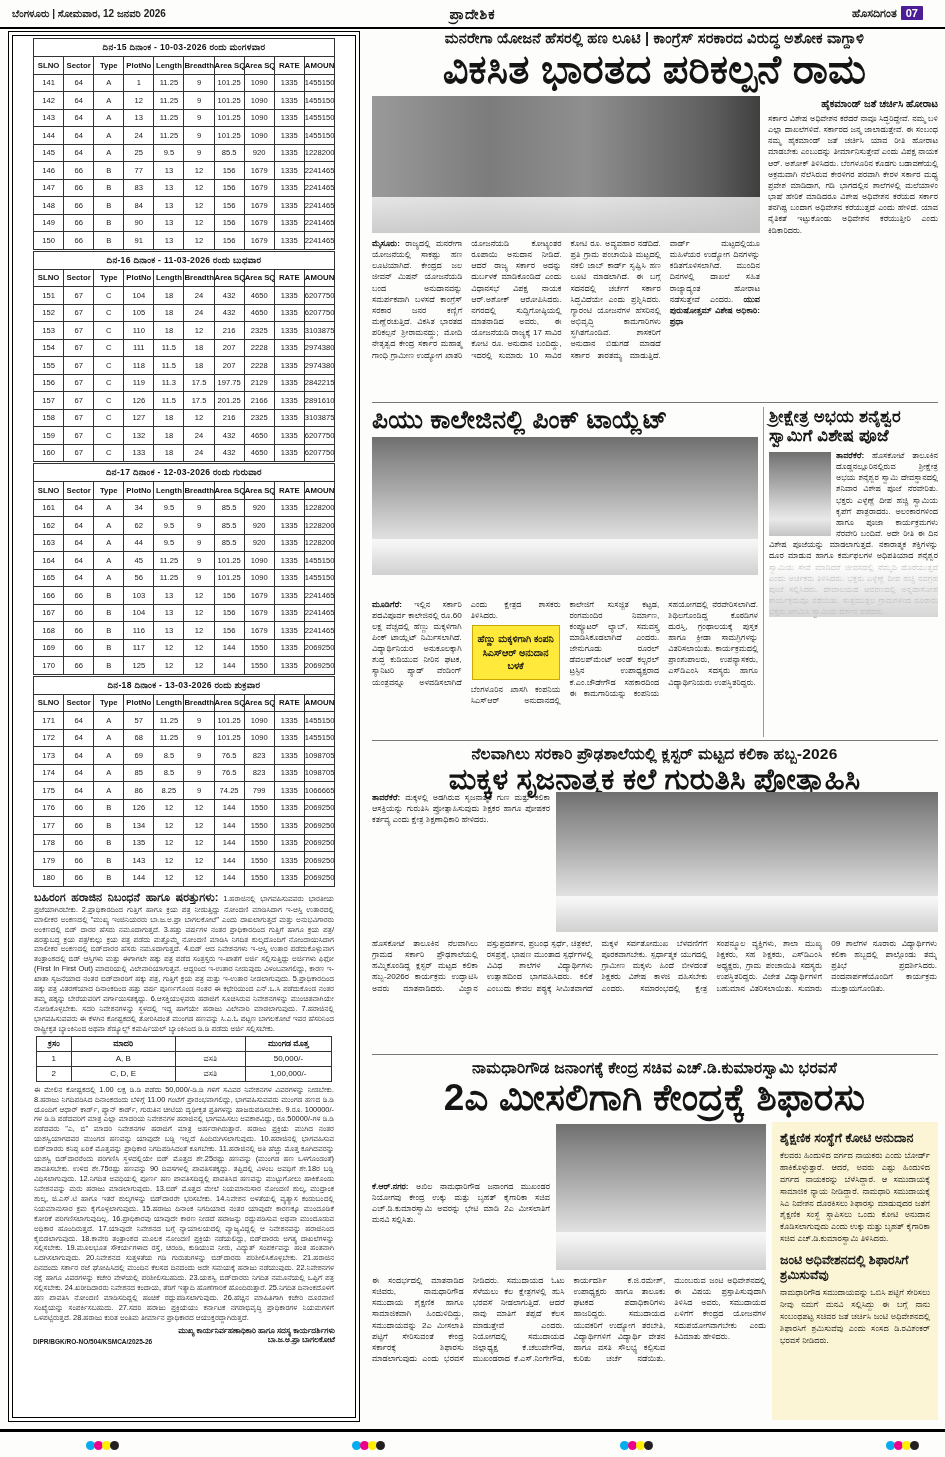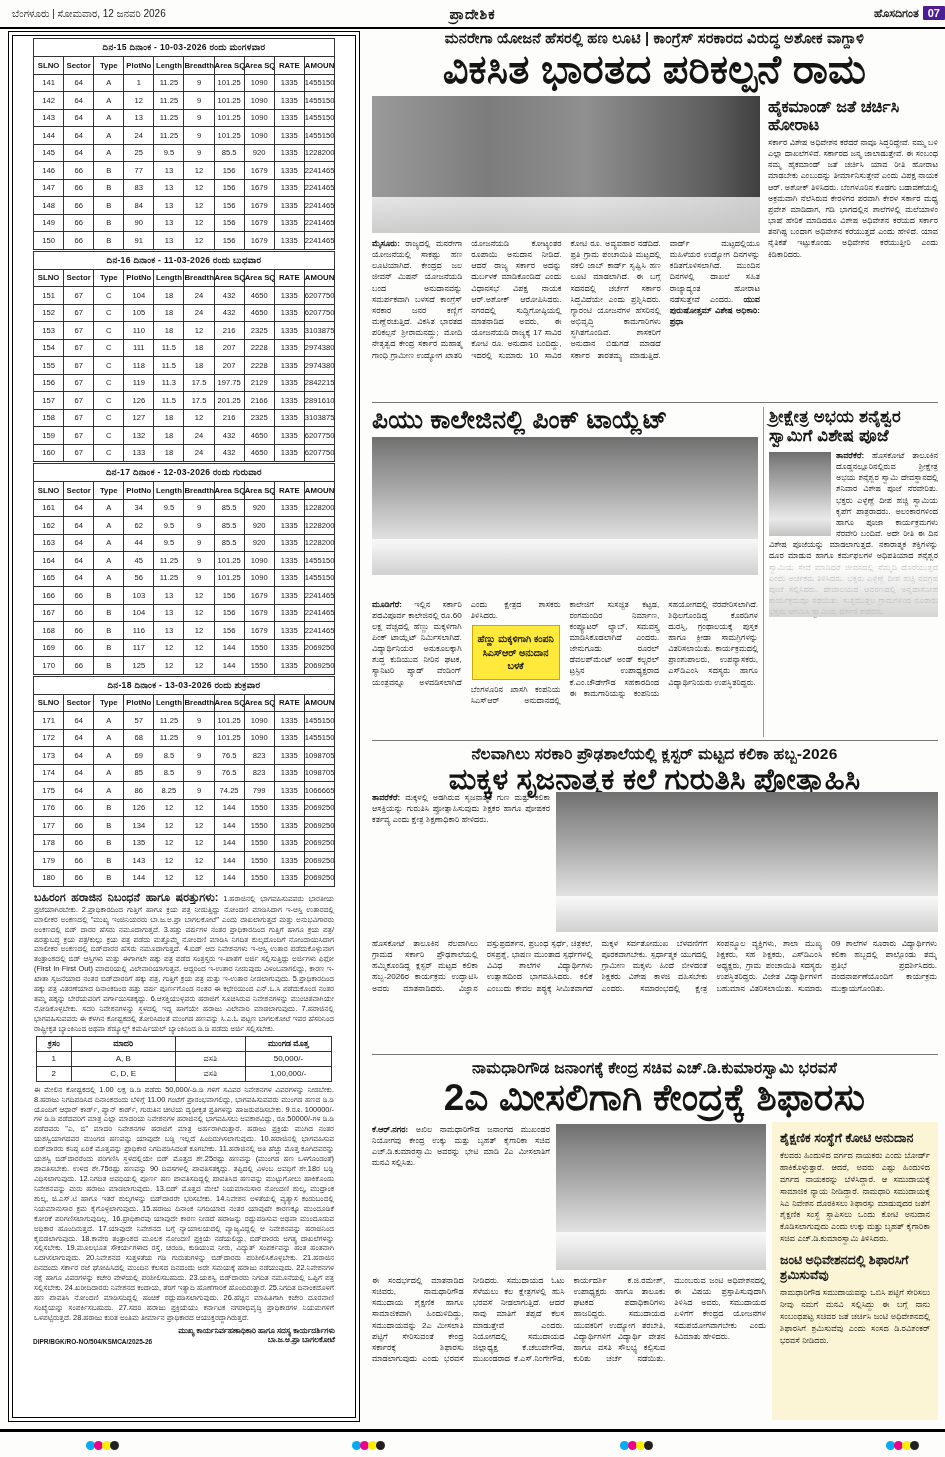--- a/index.html
+++ b/index.html
@@ -1,22 +1,22 @@
 <!DOCTYPE html>
 <html><head>
 <meta charset="utf-8">
 <style>
   html,body{margin:0;padding:0;background:#e9e7e2;}
   #page{position:relative;width:945px;height:1457px;background:#fdfdfb;margin:0 auto;
         font-family:"Liberation Sans",sans-serif;color:#151515;overflow:hidden;}
   
   .hdr{position:absolute;top:3px;left:0;width:100%;height:24px;}
-  .hdr-left{position:absolute;left:12px;top:5px;font-size:10px;font-weight:normal;color:#222;text-align:center;}
+  .hdr-left{position:absolute;left:12px;top:5px;font-size:10px;font-weight:bold;color:#222;text-align:center;}
   .hdr-center{position:absolute;left:0;right:0;top:3px;text-align:center;font-size:14px;font-weight:bold;letter-spacing:1px;}
-  .hdr-right{position:absolute;right:0;top:3px;font-size:11px;font-weight:bold;display:flex;align-items:center;gap:4px;}
+  .hdr-right{position:absolute;right:22px;top:3px;font-size:11px;font-weight:bold;display:flex;align-items:center;gap:4px;}
   .pageno{display:inline-block;background:#4c1d95;color:#fff;font-size:11px;font-weight:bold;padding:1px 5px;border-radius:1px;}
   .hdr-rule{position:absolute;top:27px;left:0;width:100%;border-top:2px solid #000;}
   
   .auction-box{position:absolute;left:8px;top:31px;width:352px;height:1391px;border:1.5px solid #000;padding:3px;box-sizing:border-box;background:#fff;}
   .auction-inner{border:1.5px solid #000;height:100%;box-sizing:border-box;padding:2px 20px;overflow:hidden;}
   table.day{width:100%;border-collapse:collapse;table-layout:fixed;margin:0 0 1px 0;}
   table.day td,table.day th{border:1px solid #333;font-size:7.6px;text-align:center;padding:1.5px 0;height:13.5px;overflow:hidden;white-space:nowrap;}
   table.day th{font-weight:bold;font-size:7.8px;}
   table.day .ttl{font-weight:bold;font-size:8.6px;letter-spacing:.3px;height:14px;}
   .terms{font-size:7.4px;line-height:1.34;text-align:justify;margin:3px 1px 2px 1px;word-break:break-word;}
@@ -661,21 +661,21 @@
       </div>
     </div>
   </div>
 
   <div style="position:absolute;left:372px;top:30px;width:565px;">
     <div class="kicker" style="font-size:14.5px;">ಮನರೇಗಾ ಯೋಜನೆ ಹೆಸರಲ್ಲಿ ಹಣ ಲೂಟಿ | ಕಾಂಗ್ರೆಸ್ ಸರಕಾರದ ವಿರುದ್ಧ ಅಶೋಕ ವಾಗ್ದಾಳಿ</div>
     <div class="headline" style="font-size:40px;margin-top:2px;">ವಿಕಸಿತ ಭಾರತದ ಪರಿಕಲ್ಪನೆ ರಾಮ</div>
   </div>
   <div class="photo inner-dark" style="left:372px;top:96px;width:388px;height:137px;"></div>
   <div style="position:absolute;left:768px;top:98px;width:170px;">
-    <div style="font-weight:bold;font-size:16px;text-align:left;margin-bottom:3px;">ಹೈಕಮಾಂಡ್ ಜತೆ ಚರ್ಚಿಸಿ ಹೋರಾಟ</div>
+    <div style="font-weight:bold;font-size:10px;text-align:right;margin-bottom:3px;">ಹೈಕಮಾಂಡ್ ಜತೆ ಚರ್ಚಿಸಿ ಹೋರಾಟ</div>
     <div class="body-txt">ಸರ್ಕಾರ ವಿಶೇಷ ಅಧಿವೇಶನ ಕರೆದರೆ ನಾವೂ ಸಿದ್ಧರಿದ್ದೇವೆ. ನಮ್ಮ ಬಳಿ ಎಲ್ಲಾ ದಾಖಲೆಗಳಿವೆ. ಸರ್ಕಾರದ ಜನ್ಮ ಜಾಲಾಡುತ್ತೇವೆ. ಈ ಸಂಬಂಧ ನಮ್ಮ ಹೈಕಮಾಂಡ್ ಜತೆ ಚರ್ಚಿಸಿ ಯಾವ ರೀತಿ ಹೋರಾಟ ಮಾಡಬೇಕು ಎಂಬುದನ್ನು ತೀರ್ಮಾನಿಸುತ್ತೇವೆ ಎಂದು ವಿಪಕ್ಷ ನಾಯಕ ಆರ್. ಅಶೋಕ್ ತಿಳಿಸಿದರು. ಬೆಂಗಳೂರಿನ ಕೊಡಗು ಬಡಾವಣೆಯಲ್ಲಿ ಅಕ್ರಮವಾಗಿ ನೆಲೆಸಿರುವ ಕೇರಳಿಗರ ಪರವಾಗಿ ಕೇರಳ ಸರ್ಕಾರ ಮಧ್ಯ ಪ್ರವೇಶ ಮಾಡಿದಾಗ, ಗಡಿ ಭಾಗದಲ್ಲಿನ ಶಾಲೆಗಳಲ್ಲಿ ಮಲೆಯಾಳಂ ಭಾಷೆ ಹೇರಿಕೆ ಮಾಡಿದರೂ ವಿಶೇಷ ಅಧಿವೇಶನ ಕರೆಯದ ಸರ್ಕಾರ ತನಗಿಷ್ಟ ಬಂದಾಗ ಅಧಿವೇಶನ ಕರೆಯುತ್ತದೆ ಎಂದು ಹೇಳಿದೆ. ಯಾವ ನೈತಿಕತೆ ಇಟ್ಟುಕೊಂಡು ಅಧಿವೇಶನ ಕರೆಯುತ್ತೀರಿ ಎಂದು ಕಿಡಿಕಾರಿದರು.</div>
   </div>
   <div style="position:absolute;left:372px;top:238px;width:388px;height:160px;overflow:hidden;" class="cols4">
     <div class="body-txt">
       <span class="dateline">ಮೈಸೂರು:</span>
       <span>ರಾಜ್ಯದಲ್ಲಿ ಮನರೇಗಾ ಯೋಜನೆಯಲ್ಲಿ ಸಾಕಷ್ಟು ಹಣ ಲೂಟಿಯಾಗಿದೆ. ಕೇಂದ್ರದ ಜಲ ಜೀವನ್ ಮಿಷನ್ ಯೋಜನೆಯಡಿ ಬಂದ ಅನುದಾನವನ್ನು ಸಮರ್ಪಕವಾಗಿ ಬಳಸದೆ ಕಾಂಗ್ರೆಸ್ ಸರಕಾರ ಜನರ ಕಣ್ಣಿಗೆ ಮಣ್ಣೆರಚುತ್ತಿದೆ. ವಿಕಸಿತ ಭಾರತದ ಪರಿಕಲ್ಪನೆ ಶ್ರೀರಾಮನದ್ದು; ಮೋದಿ ನೇತೃತ್ವದ ಕೇಂದ್ರ ಸರ್ಕಾರ ಮಹಾತ್ಮ ಗಾಂಧಿ ಗ್ರಾಮೀಣ ಉದ್ಯೋಗ ಖಾತರಿ ಯೋಜನೆಯಡಿ ಕೋಟ್ಯಂತರ ರೂಪಾಯಿ ಅನುದಾನ ನೀಡಿದೆ. ಆದರೆ ರಾಜ್ಯ ಸರ್ಕಾರ ಅದನ್ನು ದುರ್ಬಳಕೆ ಮಾಡಿಕೊಂಡಿದೆ ಎಂದು ವಿಧಾನಸಭೆ ವಿಪಕ್ಷ ನಾಯಕ ಆರ್.ಅಶೋಕ್ ಆರೋಪಿಸಿದರು. ನಗರದಲ್ಲಿ ಸುದ್ದಿಗೋಷ್ಠಿಯಲ್ಲಿ ಮಾತನಾಡಿದ ಅವರು, ಈ ಯೋಜನೆಯಡಿ ರಾಜ್ಯಕ್ಕೆ 17 ಸಾವಿರ ಕೋಟಿ ರೂ. ಅನುದಾನ ಬಂದಿದ್ದು, ಇದರಲ್ಲಿ ಸುಮಾರು 10 ಸಾವಿರ ಕೋಟಿ ರೂ. ಅವ್ಯವಹಾರ ನಡೆದಿದೆ. ಪ್ರತಿ ಗ್ರಾಮ ಪಂಚಾಯಿತಿ ಮಟ್ಟದಲ್ಲಿ ನಕಲಿ ಜಾಬ್ ಕಾರ್ಡ್ ಸೃಷ್ಟಿಸಿ ಹಣ ಲೂಟಿ ಮಾಡಲಾಗಿದೆ. ಈ ಬಗ್ಗೆ ಸದನದಲ್ಲಿ ಚರ್ಚೆಗೆ ಸರ್ಕಾರ ಸಿದ್ಧವಿದೆಯೇ ಎಂದು ಪ್ರಶ್ನಿಸಿದರು. ಗ್ಯಾರಂಟಿ ಯೋಜನೆಗಳ ಹೆಸರಿನಲ್ಲಿ ಅಭಿವೃದ್ಧಿ ಕಾಮಗಾರಿಗಳು ಸ್ಥಗಿತಗೊಂಡಿವೆ. ಶಾಸಕರಿಗೆ ಅನುದಾನ ಬಿಡುಗಡೆ ಮಾಡದೆ ಸರ್ಕಾರ ತಾರತಮ್ಯ ಮಾಡುತ್ತಿದೆ. ವಾರ್ಡ್ ಮಟ್ಟದಲ್ಲಿಯೂ ಮಹಿಳೆಯರ ಉದ್ಯೋಗ ದಿನಗಳನ್ನು ಕಡಿತಗೊಳಿಸಲಾಗಿದೆ. ಮುಂದಿನ ದಿನಗಳಲ್ಲಿ ದಾಖಲೆ ಸಹಿತ ರಾಜ್ಯಾದ್ಯಂತ ಹೋರಾಟ ನಡೆಸುತ್ತೇವೆ ಎಂದರು.</span>
       <b>ಯುವ ಪುರುಷೋತ್ತಮ್ ವಿಶೇಷ ಅಧಿಕಾರಿ: ಪ್ರಧಾ</b>
     </div>
   </div>
 
@@ -719,21 +719,21 @@
   <div style="position:absolute;left:372px;top:938px;width:565px;height:112px;overflow:hidden;" class="cols5">
     <div class="body-txt">ಹೊಸಕೋಟೆ ತಾಲೂಕಿನ ನೆಲವಾಗಿಲು ಗ್ರಾಮದ ಸರ್ಕಾರಿ ಪ್ರೌಢಶಾಲೆಯಲ್ಲಿ ಹಮ್ಮಿಕೊಂಡಿದ್ದ ಕ್ಲಸ್ಟರ್ ಮಟ್ಟದ ಕಲಿಕಾ ಹಬ್ಬ-2026ರ ಕಾರ್ಯಕ್ರಮ ಉದ್ಘಾಟಿಸಿ ಅವರು ಮಾತನಾಡಿದರು. ವಿಜ್ಞಾನ ವಸ್ತುಪ್ರದರ್ಶನ, ಪ್ರಬಂಧ ಸ್ಪರ್ಧೆ, ಚಿತ್ರಕಲೆ, ರಸಪ್ರಶ್ನೆ, ಭಾಷಣ ಮುಂತಾದ ಸ್ಪರ್ಧೆಗಳಲ್ಲಿ ವಿವಿಧ ಶಾಲೆಗಳ ವಿದ್ಯಾರ್ಥಿಗಳು ಉತ್ಸಾಹದಿಂದ ಭಾಗವಹಿಸಿದರು. ಕಲಿಕೆ ಎಂಬುದು ಕೇವಲ ಪಠ್ಯಕ್ಕೆ ಸೀಮಿತವಾಗದೆ ಮಕ್ಕಳ ಸರ್ವತೋಮುಖ ಬೆಳವಣಿಗೆಗೆ ಪೂರಕವಾಗಬೇಕು. ಸ್ಪರ್ಧಾತ್ಮಕ ಯುಗದಲ್ಲಿ ಗ್ರಾಮೀಣ ಮಕ್ಕಳು ಹಿಂದೆ ಬೀಳದಂತೆ ಶಿಕ್ಷಕರು ವಿಶೇಷ ಕಾಳಜಿ ವಹಿಸಬೇಕು ಎಂದರು. ಸಮಾರಂಭದಲ್ಲಿ ಕ್ಷೇತ್ರ ಸಂಪನ್ಮೂಲ ವ್ಯಕ್ತಿಗಳು, ಶಾಲಾ ಮುಖ್ಯ ಶಿಕ್ಷಕರು, ಸಹ ಶಿಕ್ಷಕರು, ಎಸ್‌ಡಿಎಂಸಿ ಅಧ್ಯಕ್ಷರು, ಗ್ರಾಮ ಪಂಚಾಯಿತಿ ಸದಸ್ಯರು ಉಪಸ್ಥಿತರಿದ್ದರು. ವಿಜೇತ ವಿದ್ಯಾರ್ಥಿಗಳಿಗೆ ಬಹುಮಾನ ವಿತರಿಸಲಾಯಿತು. ಸುಮಾರು 09 ಶಾಲೆಗಳ ನೂರಾರು ವಿದ್ಯಾರ್ಥಿಗಳು ಕಲಿಕಾ ಹಬ್ಬದಲ್ಲಿ ಪಾಲ್ಗೊಂಡು ತಮ್ಮ ಪ್ರತಿಭೆ ಪ್ರದರ್ಶಿಸಿದರು. ವಂದನಾರ್ಪಣೆಯೊಂದಿಗೆ ಕಾರ್ಯಕ್ರಮ ಮುಕ್ತಾಯಗೊಂಡಿತು.</div>
   </div>
 
   <div class="hr" style="left:372px;top:1054px;width:566px;"></div>
 
   <div style="position:absolute;left:372px;top:1059px;width:565px;">
     <div class="kicker" style="font-size:15.5px;">ನಾಮಧಾರಿಗೌಡ ಜನಾಂಗಕ್ಕೆ ಕೇಂದ್ರ ಸಚಿವ ಎಚ್.ಡಿ.ಕುಮಾರಸ್ವಾಮಿ ಭರವಸೆ</div>
     <div class="headline" style="font-size:37px;margin-top:2px;">2ಎ ಮೀಸಲಿಗಾಗಿ ಕೇಂದ್ರಕ್ಕೆ ಶಿಫಾರಸು</div>
   </div>
-  <div style="position:absolute;left:372px;top:1124px;width:178px;height:146px;overflow:hidden;font-family:Liberation Serif, serif;" class="body-txt">
+  <div style="position:absolute;left:372px;top:1181px;width:178px;height:146px;overflow:hidden;" class="body-txt">
     <span class="dateline">ಕೆ.ಆರ್.ನಗರ:</span>
     <span>ಅಖಿಲ ನಾಮಧಾರಿಗೌಡ ಜನಾಂಗದ ಮುಖಂಡರ ನಿಯೋಗವು ಕೇಂದ್ರ ಉಕ್ಕು ಮತ್ತು ಬೃಹತ್ ಕೈಗಾರಿಕಾ ಸಚಿವ ಎಚ್.ಡಿ.ಕುಮಾರಸ್ವಾಮಿ ಅವರನ್ನು ಭೇಟಿ ಮಾಡಿ 2ಎ ಮೀಸಲಾತಿಗೆ ಮನವಿ ಸಲ್ಲಿಸಿತು.</span>
   </div>
   <div class="photo" style="left:556px;top:1124px;width:210px;height:146px;"></div>
   <div class="side-box" style="position:absolute;left:772px;top:1122px;width:166px;height:298px;overflow:hidden;">
     <h4>ಶೈಕ್ಷಣಿಕ ಸಂಸ್ಥೆಗೆ ಕೋಟಿ ಅನುದಾನ</h4>
     <p>ಕೆಲವರು ಹಿಂದುಳಿದ ವರ್ಗದ ನಾಯಕರು ಎಂದು ಬೋರ್ಡ್ ಹಾಕಿಕೊಳ್ಳುತ್ತಾರೆ. ಆದರೆ, ಅವರು ಎಷ್ಟು ಹಿಂದುಳಿದ ವರ್ಗದ ನಾಯಕರನ್ನು ಬೆಳೆಸಿದ್ದಾರೆ. ಆ ಸಮುದಾಯಕ್ಕೆ ಸಾಮಾಜಿಕ ನ್ಯಾಯ ನೀಡಿದ್ದಾರೆ. ನಾಮಧಾರಿ ಸಮುದಾಯಕ್ಕೆ ಸಿಎ ನಿವೇಶನ ದೊರಕಿಸಲು ಶಿಫಾರಸ್ಸು ಮಾಡುವುದರ ಜತೆಗೆ ಶೈಕ್ಷಣಿಕ ಸಂಸ್ಥೆ ಸ್ಥಾಪಿಸಲು ಒಂದು ಕೋಟಿ ಅನುದಾನ ಕೊಡಿಸಲಾಗುವುದು ಎಂದು ಉಕ್ಕು ಮತ್ತು ಬೃಹತ್ ಕೈಗಾರಿಕಾ ಸಚಿವ ಎಚ್.ಡಿ.ಕುಮಾರಸ್ವಾಮಿ ತಿಳಿಸಿದರು.</p>
     <h4>ಜಂಟಿ ಅಧಿವೇಶನದಲ್ಲಿ ಶಿಫಾರಸಿಗೆ ಶ್ರಮಿಸುವೆವು</h4>
     <p>ನಾಮಧಾರಿಗೌಡ ಸಮುದಾಯವನ್ನು ಒಬಿಸಿ ಪಟ್ಟಿಗೆ ಸೇರಿಸಲು ನೀವು ನಮಗೆ ಮನವಿ ಸಲ್ಲಿಸಿದ್ದು ಈ ಬಗ್ಗೆ ನಾನು ಸಂಬಂಧಪಟ್ಟ ಸಚಿವರ ಜತೆ ಚರ್ಚಿಸಿ ಜಂಟಿ ಅಧಿವೇಶನದಲ್ಲಿ ಶಿಫಾರಸಿಗೆ ಶ್ರಮಿಸುವೆವು ಎಂದು ಸಂಸದ ಡಿ.ರವಿಶಂಕರ್ ಭರವಸೆ ನೀಡಿದರು.</p>
   </div>

